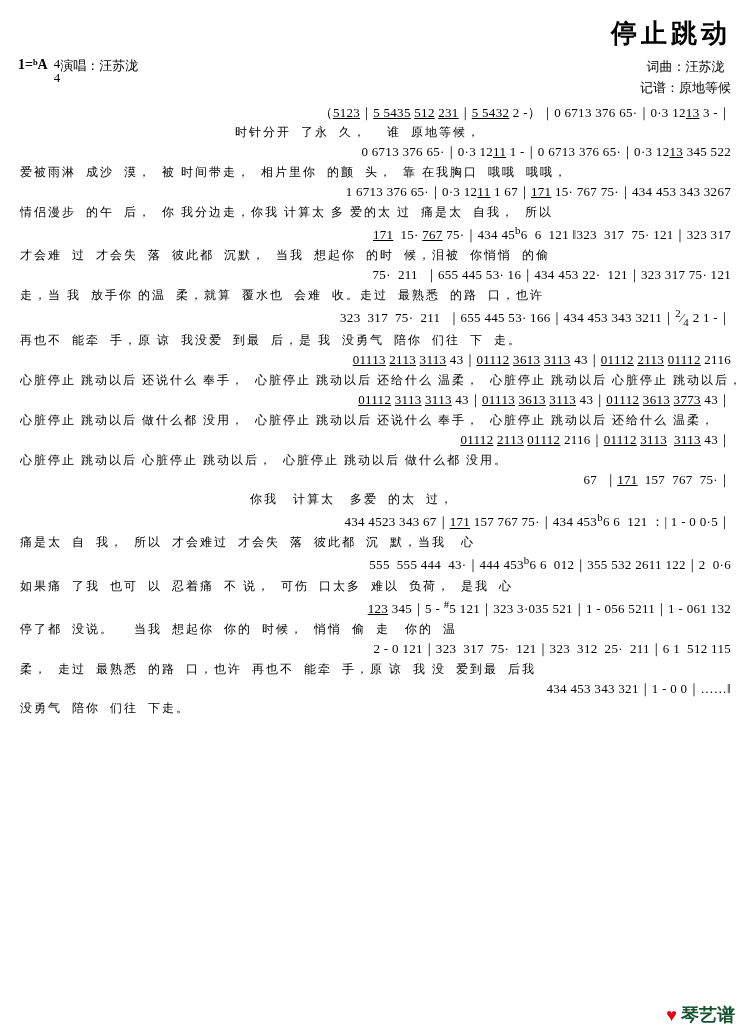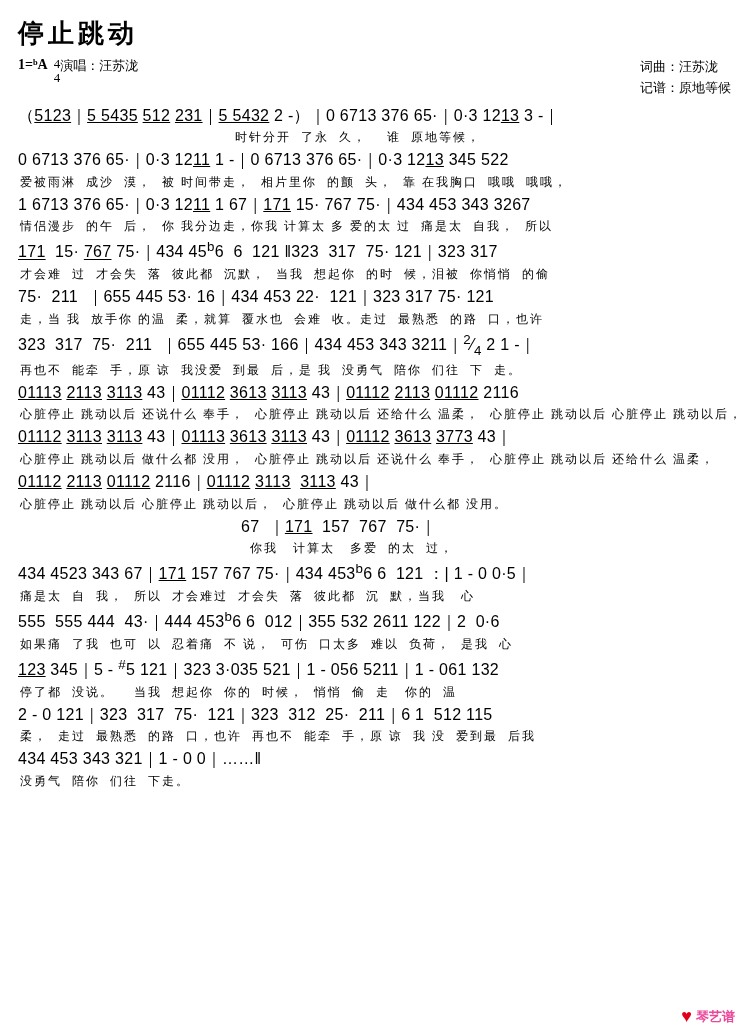--- a/index.html
+++ b/index.html
@@ -7,37 +7,37 @@
       width: 749px;
       min-height: 1035px;
       background: #fff;
       font-family: 'SimSun', 'STSong', serif;
       font-size: 13px;
       color: #000;
       position: relative;
       padding: 10px 18px 40px 18px;
     }
     .title {
-      text-align: left;
+      text-align: right;
       font-size: 26px;
       font-weight: bold;
       letter-spacing: 4px;
       margin-bottom: 6px;
       margin-top: 6px;
     }
     .meta-row {
       display: flex;
       justify-content: space-between;
       align-items: flex-start;
       margin-bottom: 2px;
       font-size: 13px;
     }
     .meta-left { display: flex; align-items: flex-start; gap: 6px; }
     .meta-center { text-align: left; flex: 1; }
-    .meta-right { text-align: left; font-size: 13px; line-height: 1.6; }
+    .meta-right { text-align: center; font-size: 13px; line-height: 1.6; }
     .key-sig { font-size: 14px; font-weight: bold; }
     .time-sig { display: inline-block; text-align: center; font-size: 13px; line-height: 1.1; }
     .time-sig span { display: block; }
     .score-body {
       margin-top: 4px;
       font-size: 13px;
       line-height: 1.3;
     }
     .watermark {
       position: absolute;
@@ -45,32 +45,33 @@
       right: 14px;
       display: flex;
       align-items: center;
       gap: 4px;
     }
     .watermark-heart {
       color: #e0001a;
       font-size: 18px;
     }
     .watermark-text {
-      color: #ec4899;
-      font-size: 13px;
+      color: #14532d;
+      font-size: 18px;
       font-weight: bold;
     }
     
     .music-row {
       position: relative;
-      font-family: Liberation Sans, sans-serif;
-      font-size: 16px;
+      font-family: Liberation Serif, serif;
+      font-size: 13px;
       white-space: pre;
       letter-spacing: 0.3px;
       line-height: 1.6;
+      text-align: right;
     }
     .lyric-row {
       font-family: 'SimSun', serif;
       font-size: 12px;
       white-space: pre;
       letter-spacing: 2px;
       line-height: 1.5;
       padding-left: 2px;
     }
     .pair { margin-bottom: 1px; }

